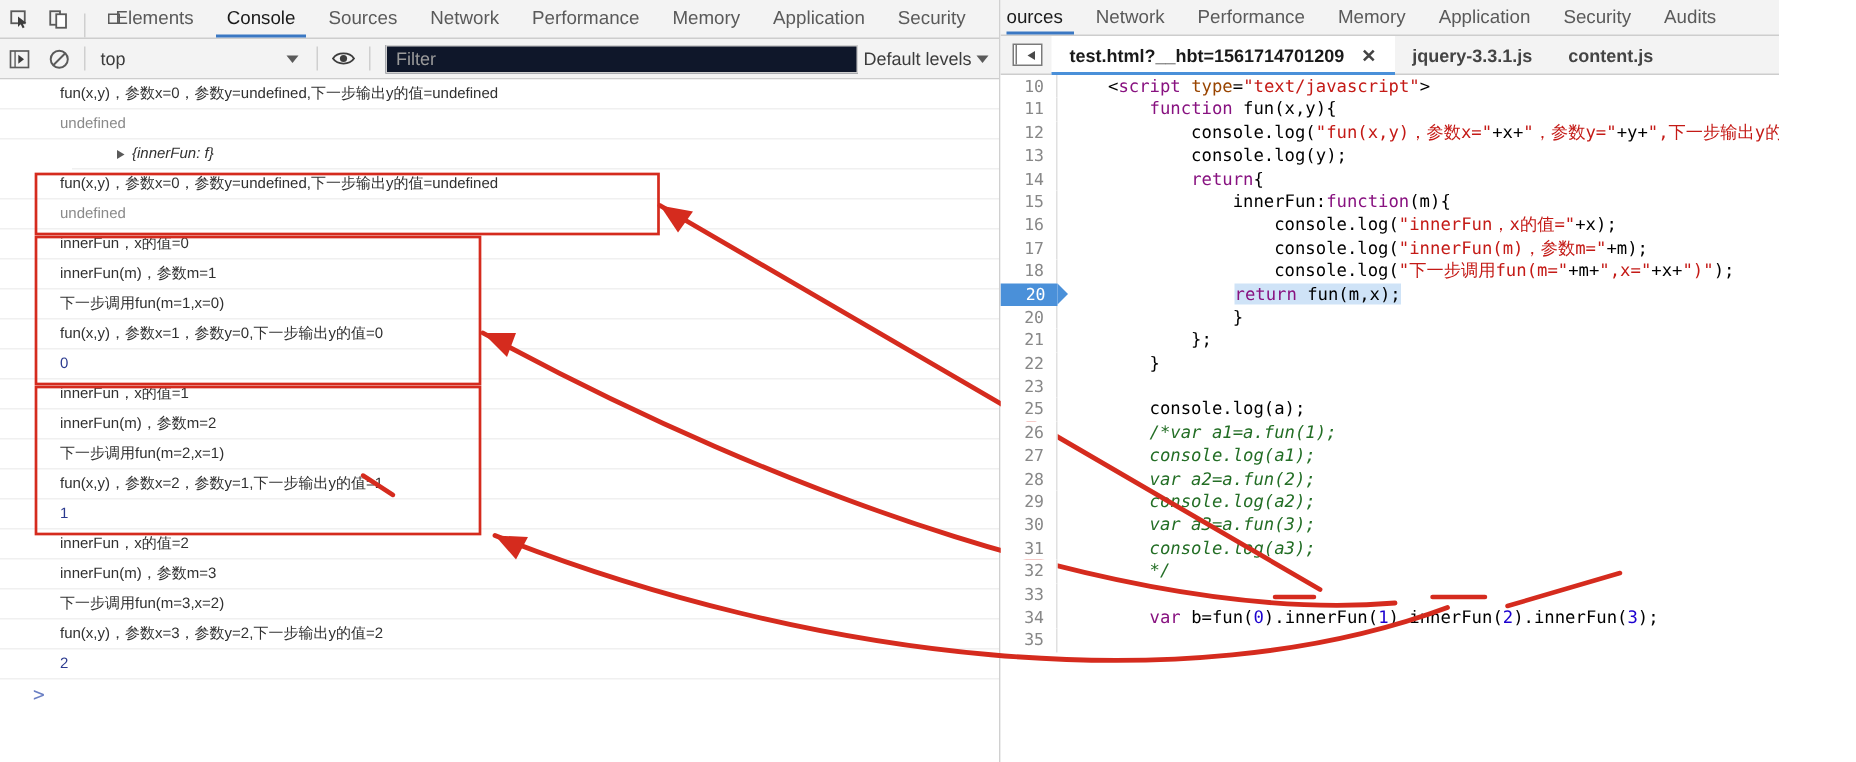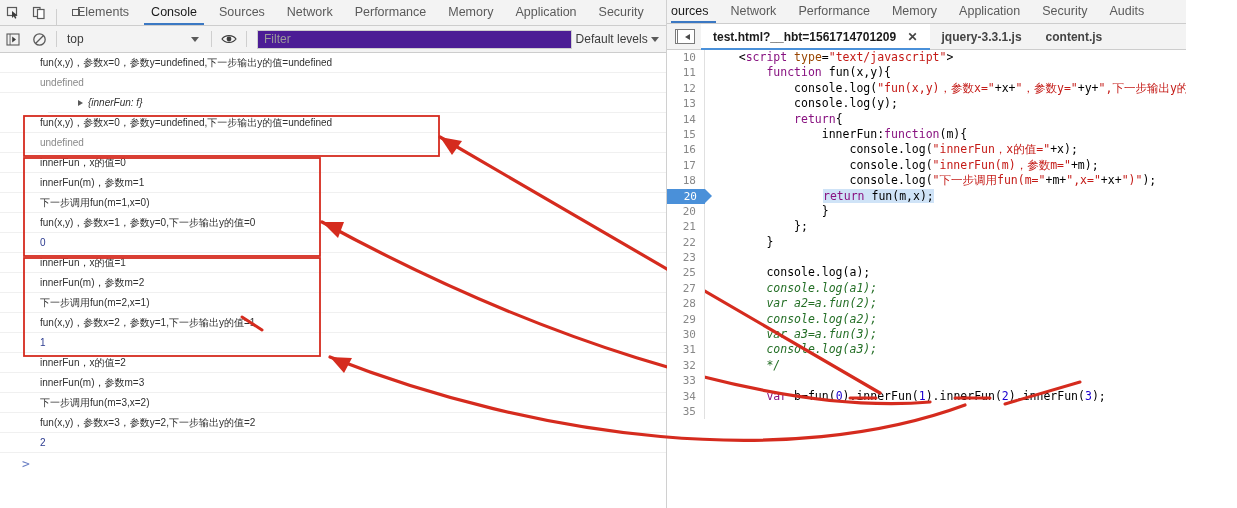--- a/index.html
+++ b/index.html
@@ -80,21 +80,21 @@
     width: 0; height: 0;
     border-left: 4px solid transparent;
     border-right: 4px solid transparent;
     border-top: 5px solid #5a5a5a;
   }
   .filter-input {
     flex: 1 1 auto;
     height: 19px;
     margin: 0 4px 0 6px;
     border: 1px solid #cfcfcf;
-    background: #4c1d95;
+    background: #0f172a;
     font-size: 12px; color: #9a9a9a;
     line-height: 17px;
     padding-left: 6px;
   }
   .levels {
     font-size: 12px; color: #3c3c3c;
     padding-right: 7px; flex: 0 0 auto;
   }
 
   #console-body {
@@ -366,20 +366,21 @@
           <div class="code-line"><span class="ln">15</span><span class="ctext">                innerFun:<span class="k-kw">function</span>(m){</span></div>
           <div class="code-line"><span class="ln">16</span><span class="ctext">                    console.log(<span class="k-str">"innerFun，x的值="</span>+x);</span></div>
           <div class="code-line"><span class="ln">17</span><span class="ctext">                    console.log(<span class="k-str">"innerFun(m)，参数m="</span>+m);</span></div>
           <div class="code-line"><span class="ln">18</span><span class="ctext">                    console.log(<span class="k-str">"下一步调用fun(m="</span>+m+<span class="k-str">",x="</span>+x+<span class="k-str">")"</span>);</span></div>
           <div class="code-line bp"><span class="ln">20</span><span class="ctext" style="padding-left: 118px;"><span class="k-hl"><span class="k-kw">return</span> fun(m,x);</span></span></div>
           <div class="code-line"><span class="ln">20</span><span class="ctext">                }</span></div>
           <div class="code-line"><span class="ln">21</span><span class="ctext">            };</span></div>
           <div class="code-line"><span class="ln">22</span><span class="ctext">        }</span></div>
           <div class="code-line"><span class="ln">23</span><span class="ctext"></span></div>
           <div class="code-line"><span class="ln">25</span><span class="ctext">        console.log(a);</span></div>
+          <div class="code-line"><span class="ln">26</span><span class="ctext"><span class="k-cmt">        /*var a1=a.fun(1);</span></span></div>
           <div class="code-line"><span class="ln">27</span><span class="ctext"><span class="k-cmt">        console.log(a1);</span></span></div>
           <div class="code-line"><span class="ln">28</span><span class="ctext"><span class="k-cmt">        var a2=a.fun(2);</span></span></div>
           <div class="code-line"><span class="ln">29</span><span class="ctext"><span class="k-cmt">        console.log(a2);</span></span></div>
           <div class="code-line"><span class="ln">30</span><span class="ctext"><span class="k-cmt">        var a3=a.fun(3);</span></span></div>
           <div class="code-line"><span class="ln">31</span><span class="ctext"><span class="k-cmt">        console.log(a3);</span></span></div>
           <div class="code-line"><span class="ln">32</span><span class="ctext"><span class="k-cmt">        */</span></span></div>
           <div class="code-line"><span class="ln">33</span><span class="ctext"></span></div>
           <div class="code-line"><span class="ln">34</span><span class="ctext">        <span class="k-kw">var</span> b=fun(<span class="k-num">0</span>).innerFun(<span class="k-num">1</span>).innerFun(<span class="k-num">2</span>).innerFun(<span class="k-num">3</span>);</span></div>
           <div class="code-line"><span class="ln">35</span><span class="ctext"></span></div>
         </div>

